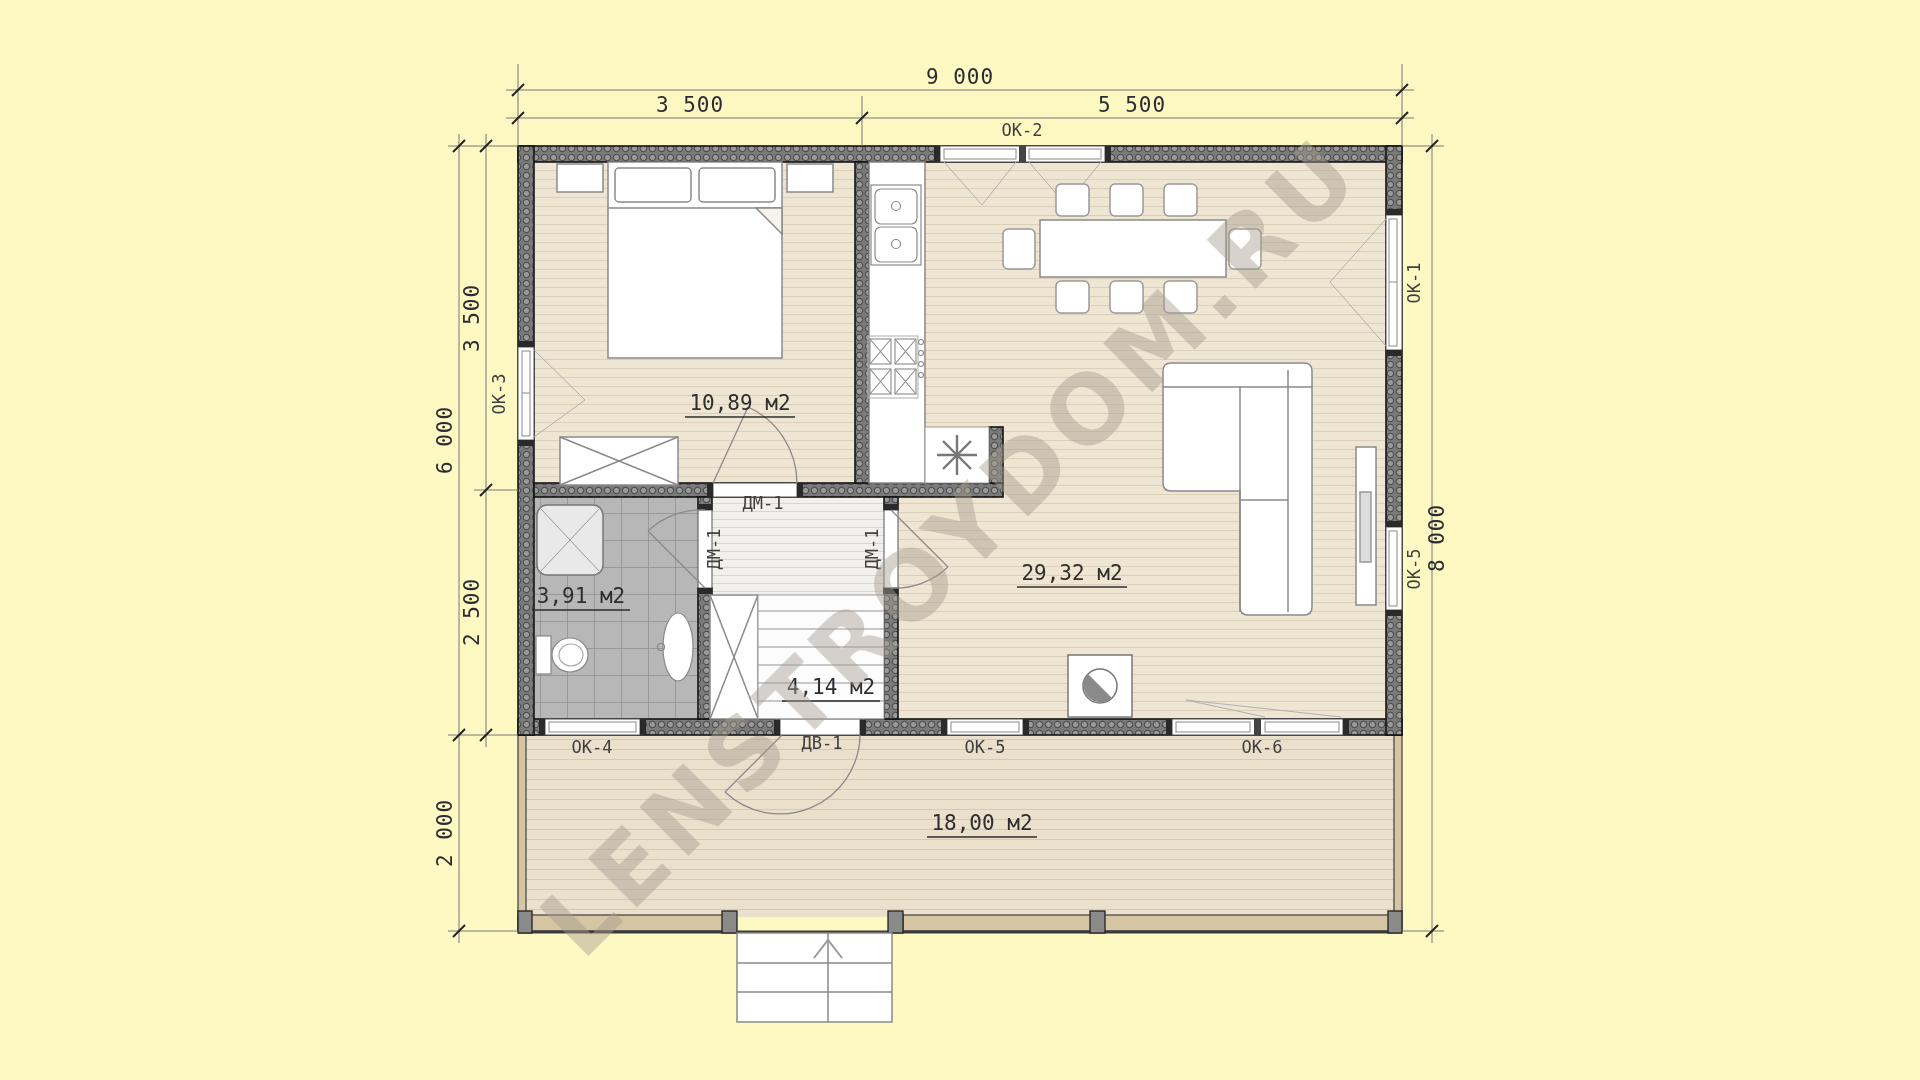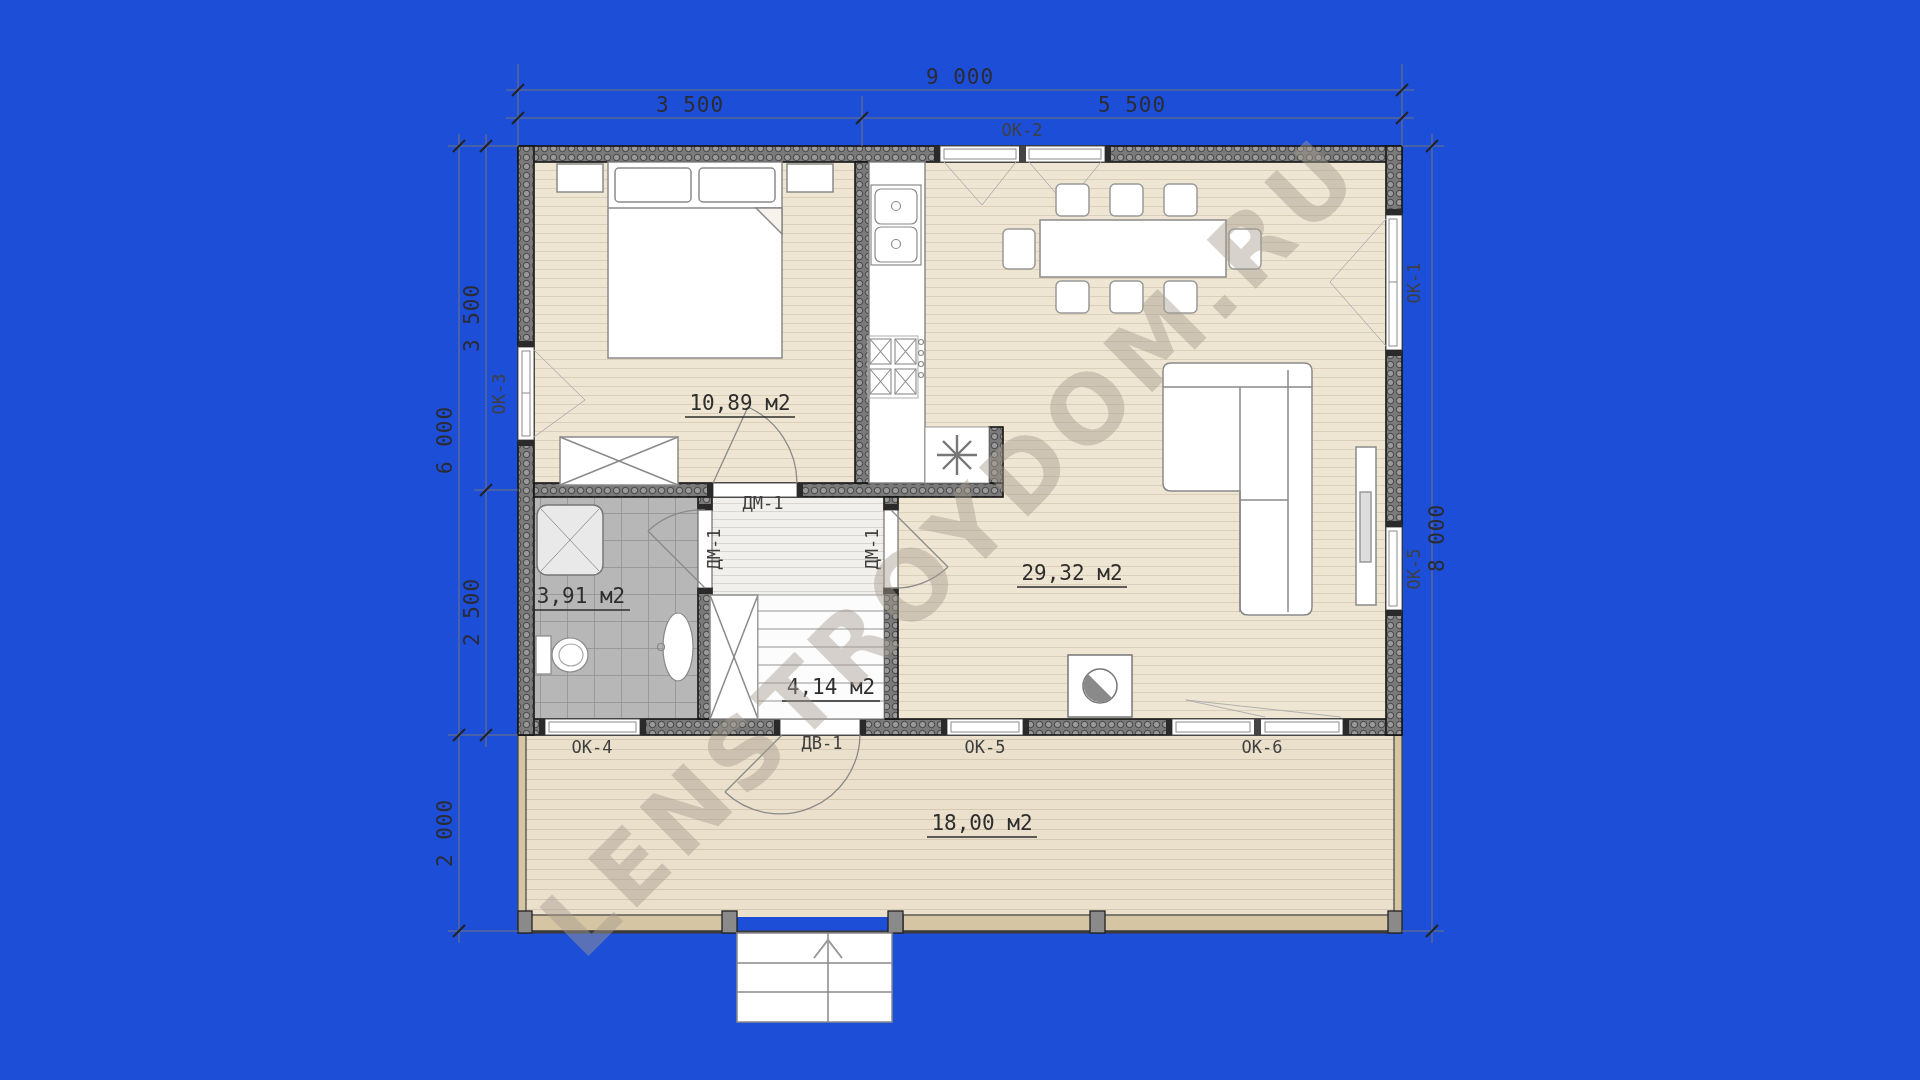--- a/index.html
+++ b/index.html
@@ -1,16 +1,16 @@
 <!DOCTYPE html>
 <html><head>
 <meta charset="utf-8">
 <style>
   html,body{margin:0;padding:0;background:#ffffff;}
-  .stage{position:relative;width:1920px;height:1080px;background:#1d4ed8;overflow:hidden;
+  .stage{position:relative;width:1920px;height:1080px;background:#fef9c3;overflow:hidden;
          font-family:"DejaVu Sans Mono", monospace;}
   svg{position:absolute;left:0;top:0;}
   text{fill:#2b2b33;}
   .dimtxt{font-size:21px;letter-spacing:1px;}
   .roomtxt{font-size:21px;fill:#2e2e2e;}
   .optxt{font-size:17px;fill:#3f3f3f;}
   .wm{font-family:"DejaVu Sans", sans-serif;font-weight:700;font-size:95px;letter-spacing:8px;
       fill:#a79d90;opacity:0.45;}
 </style>
 </head>

